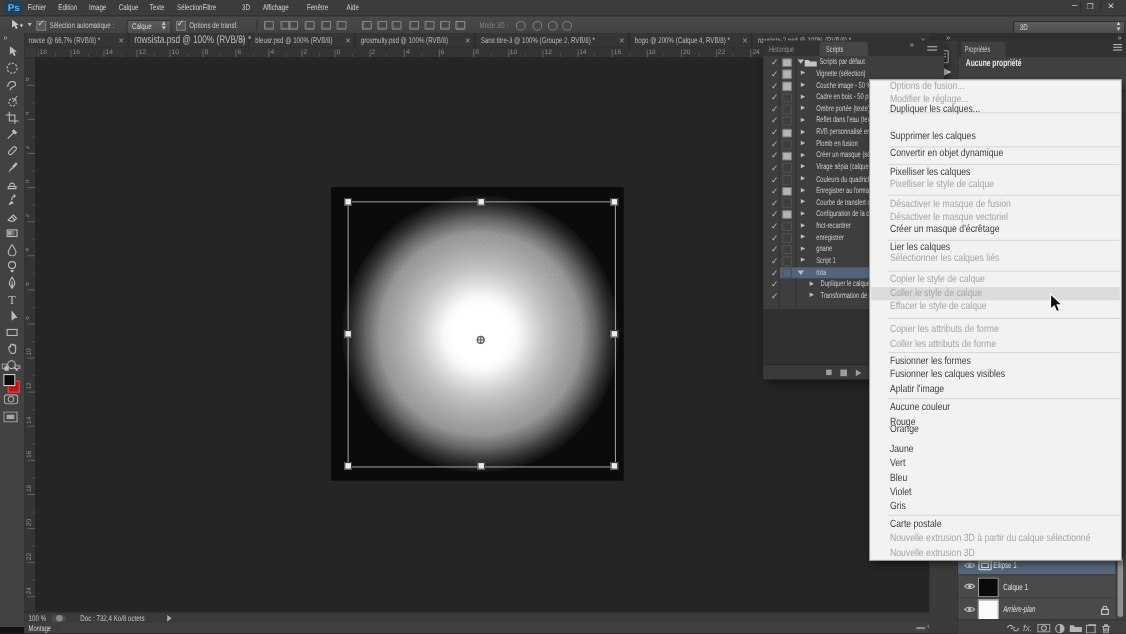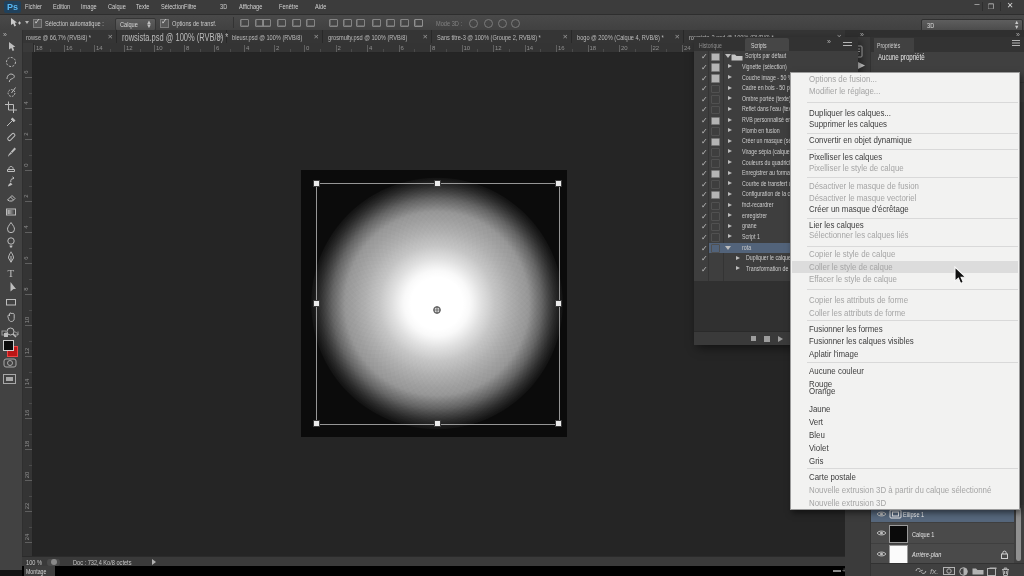--- a/index.html
+++ b/index.html
@@ -479,21 +479,21 @@
     <rect x="3" y="3" width="7" height="4" fill="#a8a8a8"></rect>
   </svg>
 
 <div class="ab" style="left:22px;top:556px;width:823px;height:10px;background:#3a3a3a;border-top:1px solid #2b2b2b">
  <span class="ab nw" style="left:4px;top:5px;transform:translateY(-50%);font-size:7.5px;color:#c6c6c6"><span class="nw c75">100 %</span></span>
  <span class="ab" style="left:25px;top:1.5px;width:13px;height:7px;background:#4a4a4a;border-radius:3px"></span>
  <span class="ab" style="left:29px;top:2px;width:6px;height:6px;background:#8a8a8a;border-radius:50%"></span>
  <span class="ab nw" style="left:51px;top:5px;transform:translateY(-50%);font-size:7.5px;color:#c6c6c6"><span class="nw c75">Doc&nbsp;: 732,4 Ko/8 octets</span></span>
  <span class="ab" style="left:130px;top:2px;width:0;height:0;border-left:4px solid #b0b0b0;border-top:3px solid transparent;border-bottom:3px solid transparent"></span>
 </div>
-<div class="ab" style="left:22px;top:566px;width:823px;height:10px;background:#000000">
+<div class="ab" style="left:22px;top:566px;width:823px;height:10px;background:#404040">
  <span class="ab" style="left:2px;top:0;width:31px;height:10px;background:#3e3e3e"></span>
  <span class="ab nw" style="left:4px;top:5px;transform:translateY(-50%);font-size:7.5px;color:#d2d2d2"><span class="nw c70">Montage</span></span>
  <span class="ab" style="left:811px;top:4px;width:8px;height:1.5px;background:#8a8a8a"></span>
  <span class="ab" style="left:820px;top:1px;font-size:7px;color:#8a8a8a">+</span>
 </div>
 
 <div class="ab" style="left:845px;top:30px;width:179px;height:546px;background:#3b3b3b">
  <div class="ab" style="left:0;top:0;width:179px;height:7px;background:#2f2f2f"></div>
  <span class="ab" style="left:15px;top:1px;font-size:7px;color:#b0b0b0">»</span>
  <span class="ab" style="left:171px;top:1px;font-size:7px;color:#b0b0b0">»</span>
@@ -506,21 +506,21 @@
  <svg class="ab" style="left:7px;top:29px" width="15" height="13">
       <path d="M2 1 L13 6.5 L2 12 Z" fill="#d5d5d5"></path>
     </svg>
 
  <div class="ab" style="left:26px;top:7px;width:153px;height:15px;background:#333333">
    <div class="ab" style="left:3px;top:1px;width:40px;height:14px;background:#414141"></div>
    <span class="ab nw" style="left:6px;top:8px;transform:translateY(-50%);font-size:7.5px;color:#cdcdcd"><span class="nw c68">Propriétés</span></span>
    <span class="ab" style="left:141px;top:3px;width:8px;height:1.2px;background:#b5b5b5;box-shadow:0 2.5px 0 #b5b5b5,0 5px 0 #b5b5b5"></span>
  </div>
  <div class="ab" style="left:26px;top:22px;width:153px;height:50px;background:#404040">
-   <span class="ab nw" style="left:7px;top:0px;font-size:9px;font-weight:normal;color:#e8e8e8"><span class="nw c68">Aucune propriété</span></span>
+   <span class="ab nw" style="left:7px;top:0px;font-size:9px;font-weight:bold;color:#e8e8e8"><span class="nw c68">Aucune propriété</span></span>
    <div class="ab" style="left:0;top:30px;width:153px;height:1px;background:#373737"></div>
  </div>
 </div>
 
 <div class="ab" style="left:871px;top:505px;width:153px;height:71px;background:#4a4a4a">
  <div class="ab" style="left:0;top:2.5px;width:143px;height:14.5px;background:#56677c"></div>
  <div class="ab" style="left:0;top:17px;width:143px;height:1px;background:#3f3f3f"></div>
 </div>
 
 <svg class="ab" style="left:876px;top:510px" width="11" height="8">
@@ -723,21 +723,21 @@
   <span class="ab" style="left:57px;top:4px;width:5px;height:5px;background:#9d9d9d"></span>
   <span class="ab" style="left:70px;top:3.5px;width:6px;height:6px;background:#9d9d9d;border-radius:50%%"></span>
   <span class="ab" style="left:84px;top:3.5px;width:0;height:0;border-left:5.5px solid #9d9d9d;border-top:3.2px solid transparent;border-bottom:3.2px solid transparent"></span>
  </div>
 </div>
 
 <div class="ab" style="left:790px;top:71.5px;width:230px;height:438px;background:#f2f2f1;border:1px solid #9b9b9b;box-shadow:2px 3px 6px rgba(0,0,0,.5);box-sizing:border-box">
 <div class="mi mid" style="top:0.4px"><span class="nw c80" style="line-height:12px">Options de fusion...</span></div>
 <div class="mi mid" style="top:12.3px"><span class="nw c80" style="line-height:12px">Modifier le réglage...</span></div>
 <div class="sep" style="top:29.5px"></div>
-<div class="mi" style="top:34px"><span class="nw c80" style="line-height:12px">Dupliquer les calques...</span></div>
+<div class="mi" style="top:21px"><span class="nw c80" style="line-height:12px">Dupliquer les calques...</span></div>
 <div class="mi" style="top:45.6px"><span class="nw c80" style="line-height:12px">Supprimer les calques</span></div>
 <div class="sep" style="top:60.0px"></div>
 <div class="mi" style="top:61.8px"><span class="nw c80" style="line-height:12px">Convertir en objet dynamique</span></div>
 <div class="sep" style="top:76.3px"></div>
 <div class="mi" style="top:78.4px"><span class="nw c80" style="line-height:12px">Pixelliser les calques</span></div>
 <div class="mi mid" style="top:89.9px"><span class="nw c80" style="line-height:12px">Pixelliser le style de calque</span></div>
 <div class="sep" style="top:104.5px"></div>
 <div class="mi mid" style="top:107.3px"><span class="nw c80" style="line-height:12px">Désactiver le masque de fusion</span></div>
 <div class="mi mid" style="top:119.2px"><span class="nw c80" style="line-height:12px">Désactiver le masque vectoriel</span></div>
 <div class="mi" style="top:130.7px"><span class="nw c80" style="line-height:12px">Créer un masque d'écrêtage</span></div>

